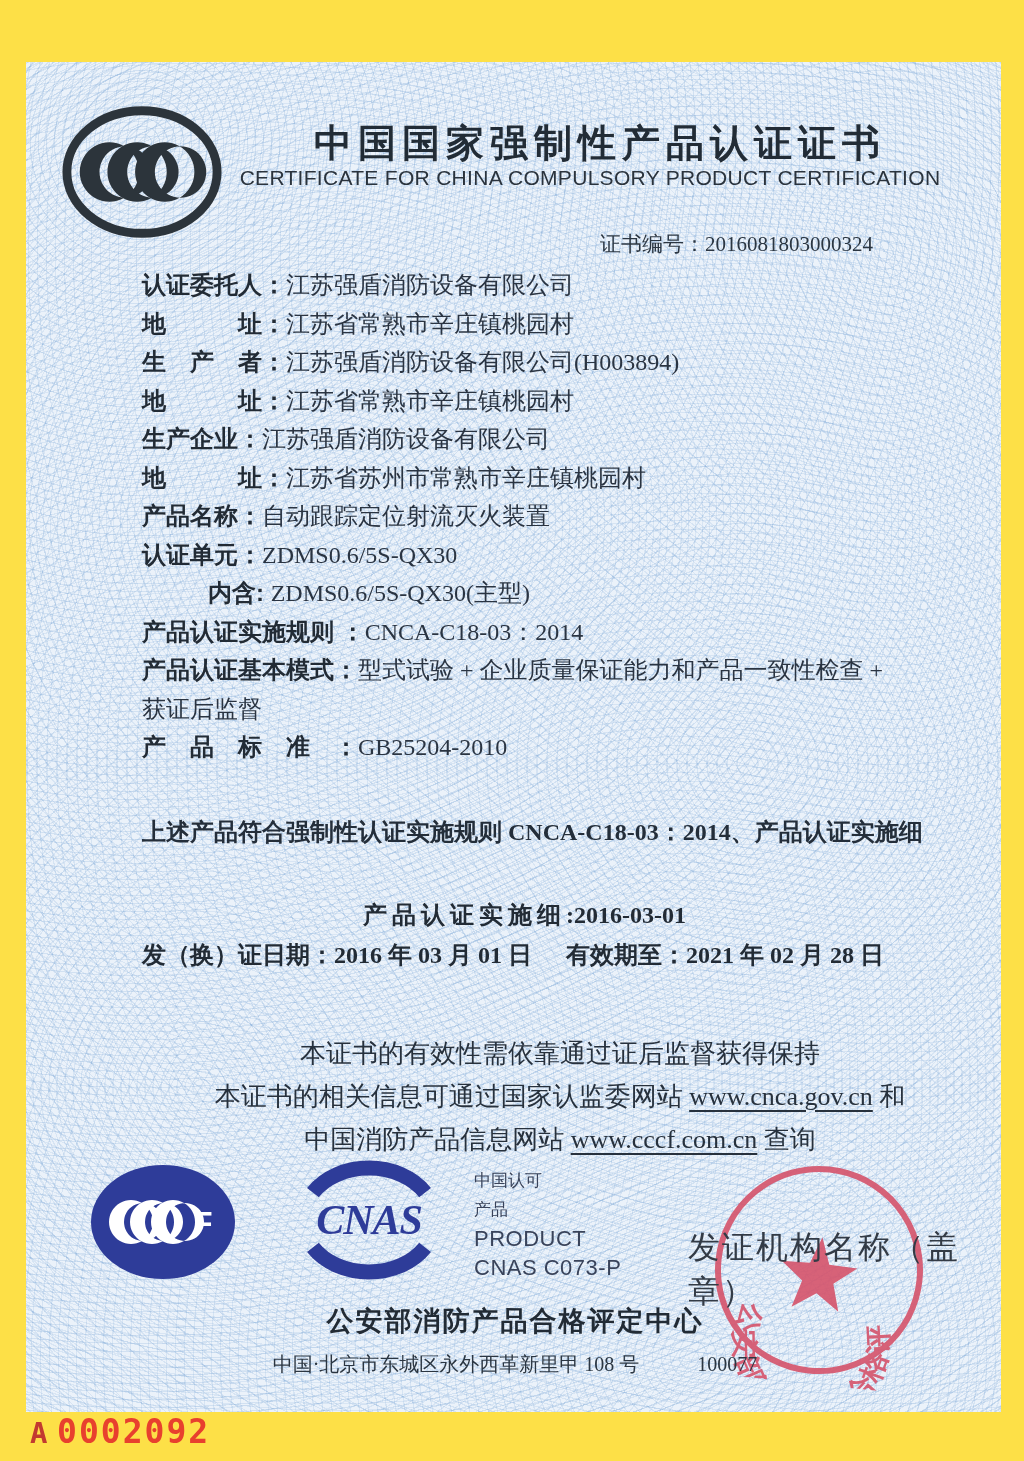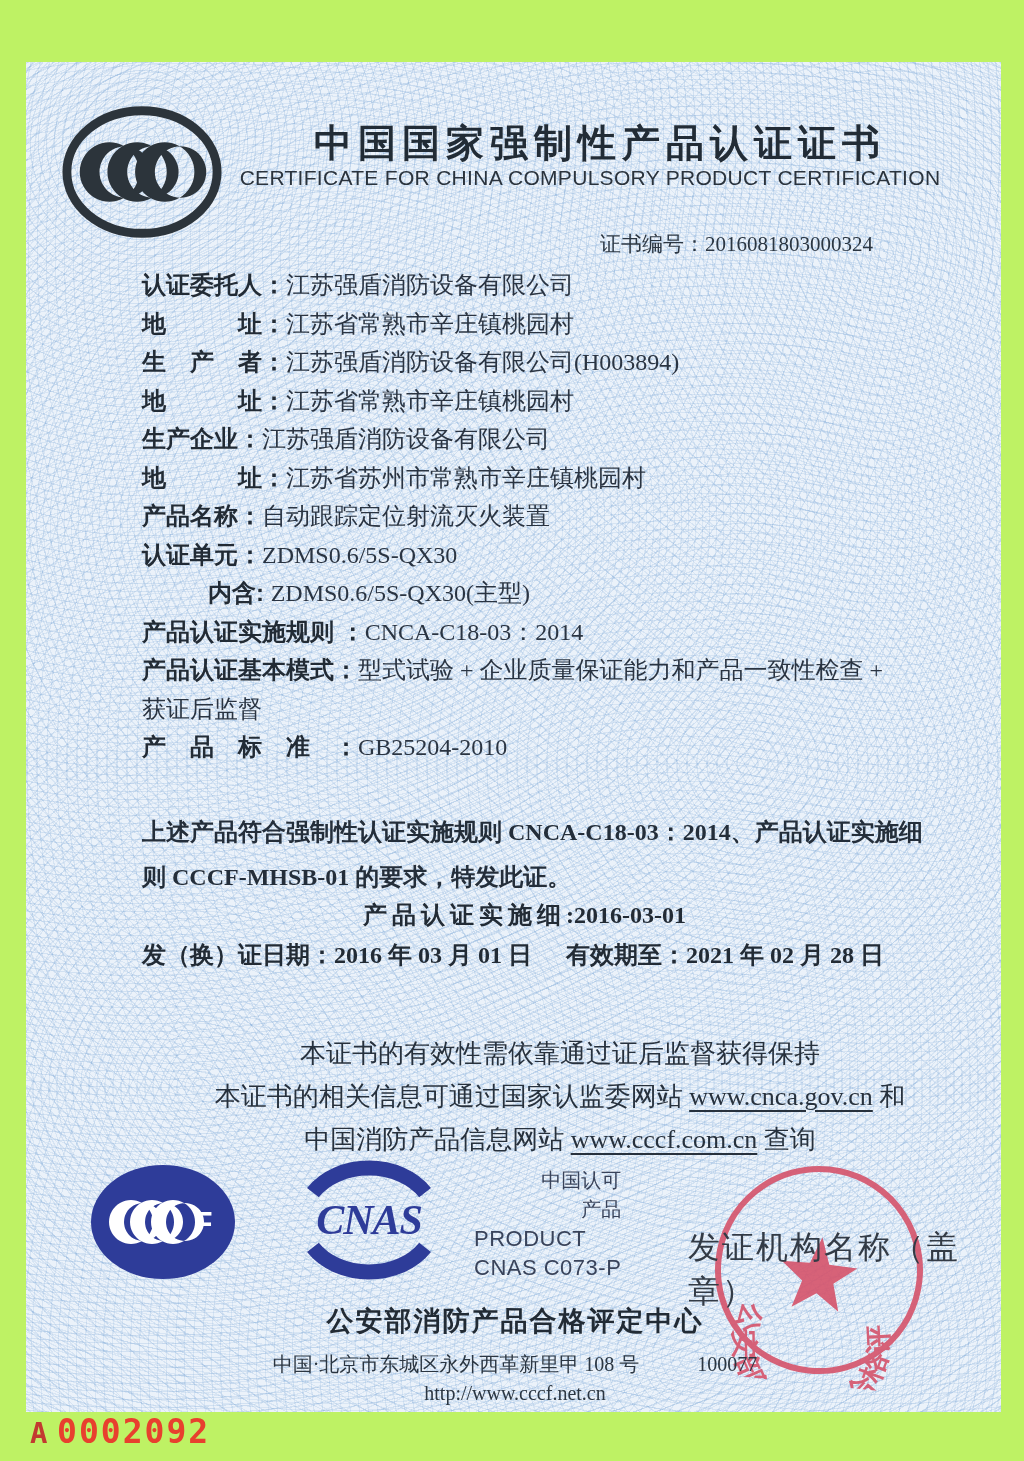--- a/index.html
+++ b/index.html
@@ -1,17 +1,17 @@
 <!DOCTYPE html>
 <html><head>
 <meta charset="utf-8">
 <style>
   html,body{margin:0;padding:0;}
   body{width:1024px;height:1461px;background:#f6f4f1;}
-  .page{position:relative;width:1024px;height:1461px;background:#bef264;overflow:hidden;
+  .page{position:relative;width:1024px;height:1461px;background:#fde047;overflow:hidden;
         font-family:"Liberation Serif",serif;color:#26313f;}
   .cert-bg{position:absolute;left:26px;top:62px;width:975px;height:1350px;
     background-color:#ebf2fa;
     background-image:
       repeating-radial-gradient(circle at 12% 6%,  rgba(118,163,212,.22) 0 1.2px, transparent 1.2px 8px),
       repeating-radial-gradient(circle at 88% 14%, rgba(118,163,212,.18) 0 1.2px, transparent 1.2px 9px),
       repeating-radial-gradient(circle at 32% 34%, rgba(118,163,212,.16) 0 1.2px, transparent 1.2px 7px),
       repeating-radial-gradient(circle at 74% 52%, rgba(118,163,212,.18) 0 1.2px, transparent 1.2px 10px),
       repeating-radial-gradient(circle at 18% 76%, rgba(118,163,212,.16) 0 1.2px, transparent 1.2px 8px),
       repeating-radial-gradient(circle at 68% 96%, rgba(118,163,212,.18) 0 1.2px, transparent 1.2px 9px);}
@@ -31,21 +31,21 @@
   .first-issue .lab{font-family:"Liberation Sans",sans-serif;letter-spacing:5px;}
   .issue-line{left:142px;top:939px;font-size:24px;color:#222b35;width:840px;}
   .issue-line .lab{font-family:"Liberation Sans",sans-serif;font-weight:bold;}
   .issue-line .dt{font-weight:600;margin-top:40px;}
   .gap{display:inline-block;width:34px;}
   .notice{left:100px;top:1032px;width:920px;text-align:center;font-size:26px;line-height:43px;color:#27313d;}
   .notice .u{text-decoration:underline;text-underline-offset:5px;}
   .cccf-logo{left:88px;top:1160px;width:150px;height:124px;}
   .cnas-logo{left:280px;top:1156px;width:178px;height:132px;}
   .accred{left:474px;top:1166px;line-height:29px;color:#39435a;}
-  .accred .cn{font-size:20px;font-family:"Liberation Serif",serif;text-align:right;}
+  .accred .cn{font-size:17px;font-family:"Liberation Serif",serif;}
   .accred .en{font-size:22px;font-family:"Liberation Sans",sans-serif;letter-spacing:.5px;}
   .stamp{left:705px;top:1156px;width:228px;height:228px;transform:rotate(6deg);opacity:.9;}
   .stamp-caption{left:688px;top:1226px;font-size:32px;letter-spacing:2px;color:#333b46;}
   .issuer-name{left:100px;top:1303px;width:830px;text-align:center;font-size:27px;font-weight:bold;
                color:#222b35;font-family:"Liberation Sans",sans-serif;letter-spacing:2px;}
   .issuer-addr{left:100px;top:1351px;width:830px;text-align:center;font-size:20px;color:#2b3642;}
   .issuer-addr .pc{margin-left:58px;margin-top:28px;}
   .issuer-url{left:100px;top:1382px;width:830px;text-align:center;font-size:20px;color:#2b3642;}
   .serial{left:30px;top:1412px;font-family:"DejaVu Sans Mono",monospace;font-weight:bold;}
   .serial .pfx{font-size:29px;color:#c23a30;}
@@ -81,21 +81,20 @@
     <div class="row"><span class="lab">认证单元：</span><span class="val">ZDMS0.6/5S-QX30</span></div>
     <div class="row indent"><span class="lab">内含: </span><span class="val">ZDMS0.6/5S-QX30(主型)</span></div>
     <div class="row"><span class="lab">产品认证实施规则 ：</span><span class="val">CNCA-C18-03：2014</span></div>
     <div class="row"><span class="lab">产品认证基本模式：</span><span class="val">型式试验 + 企业质量保证能力和产品一致性检查 +</span></div>
     <div class="row"><span class="lab"></span><span class="val">获证后监督</span></div>
     <div class="row"><span class="lab">产　品　标　准　：</span><span class="val">GB25204-2010</span></div>
   </div>
 
   <div class="abs para">
     <div>上述产品符合强制性认证实施规则 CNCA-C18-03：2014、产品认证实施细</div>
-    <div>则 CCCF-MHSB-01 的要求，特发此证。</div>
   </div>
 
   <div class="abs first-issue">
     <span class="lab">产品认证实施细</span><span>:2016-03-01</span>
   </div>
 
   <div class="abs issue-line">
     <span class="lab">发（换）证日期：</span><span class="dt">2016 年 03 月 01 日</span><span class="gap"></span><span class="lab">有效期至：</span><span class="dt">2021 年 02 月 28 日</span>
   </div>
 
@@ -138,19 +137,18 @@
       <textPath href="#ringPath" startOffset="0" textLength="392" lengthAdjust="spacingAndGlyphs">公安部消防产品合格评定中心</textPath>
     </text>
     <polygon fill="#d5536b" points="114,81 123.7,107.7 152,108.6 129.7,126.1 137.5,153.4 114,137.5 90.5,153.4 98.3,126.1 76,108.6 104.3,107.7"></polygon>
   </svg>
   <div class="abs stamp-caption">发证机构名称（盖章）</div>
 
   <div class="abs issuer-name">公安部消防产品合格评定中心</div>
   <div class="abs issuer-addr">
     <span>中国·北京市东城区永外西革新里甲 108 号</span><span class="pc">100077</span>
   </div>
-  <div class="abs issuer-url">http://www.cccf.net.cn</div>
 
   <div class="abs serial">
     <span class="pfx">A</span>
     <span class="num">0002092</span>
   </div>
 </div>
 
 </body></html>

